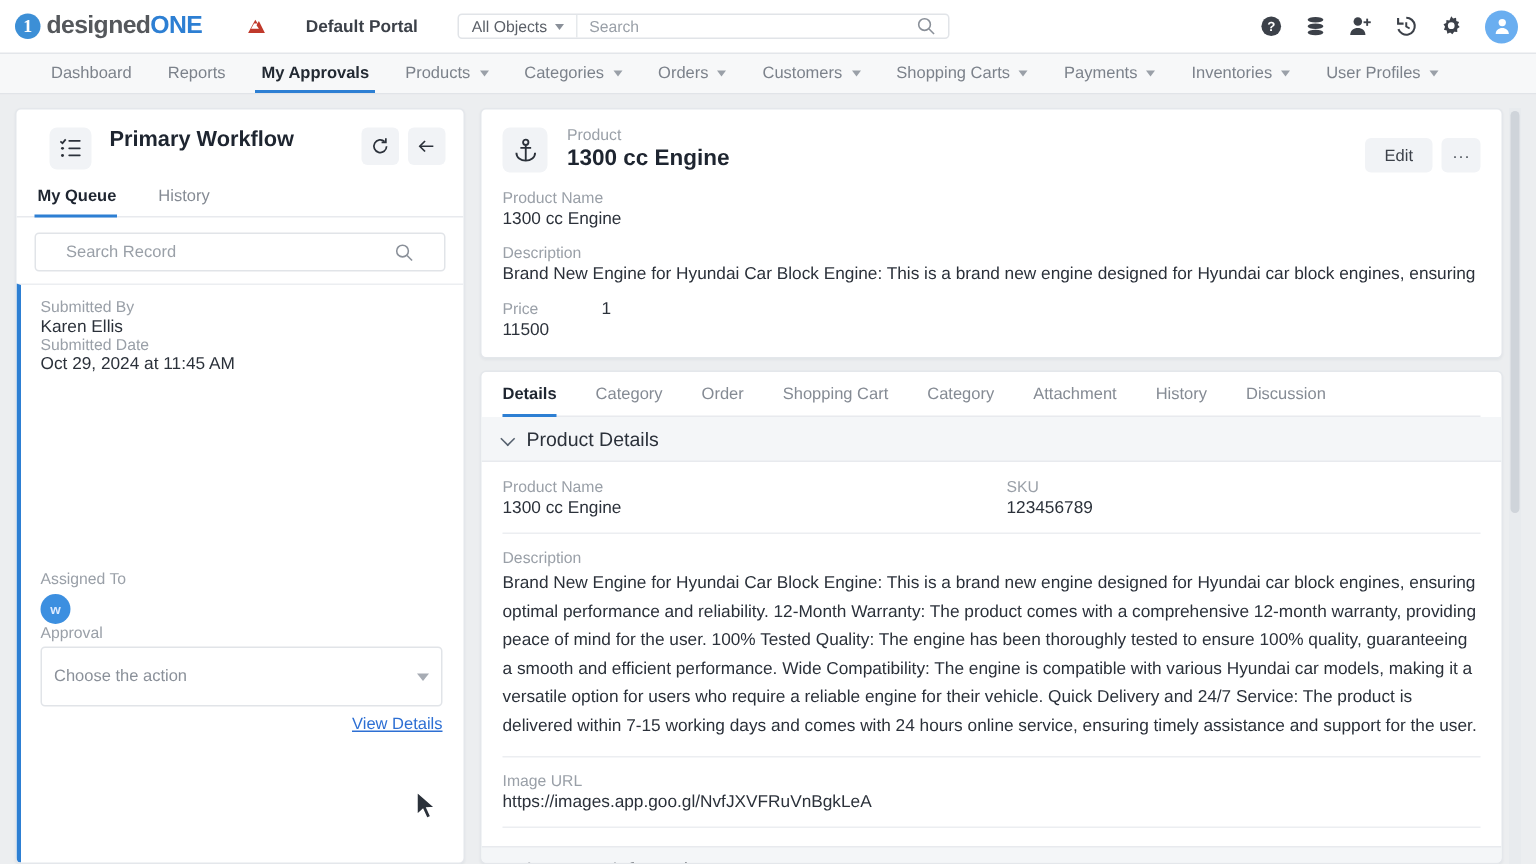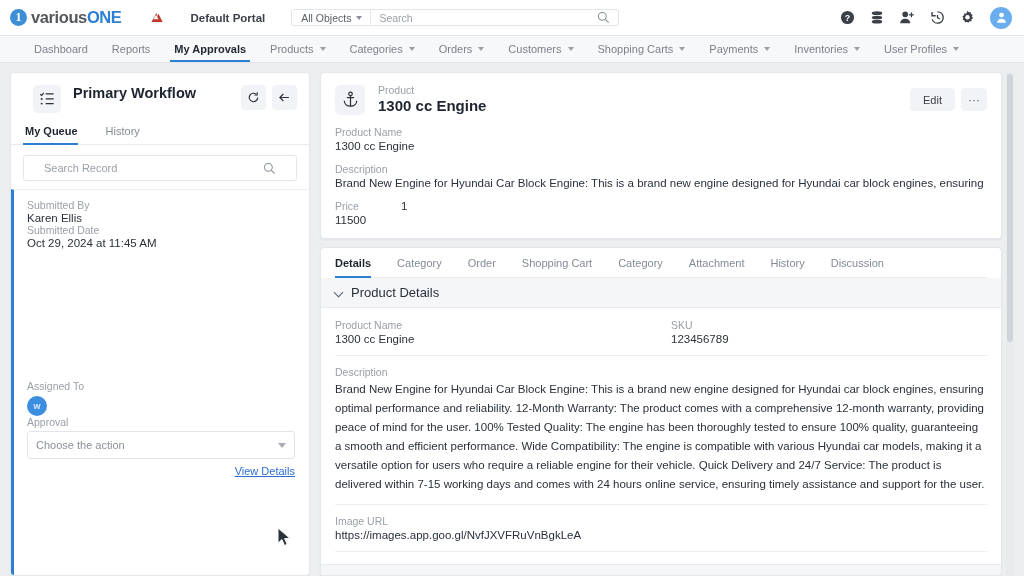--- a/index.html
+++ b/index.html
@@ -115,42 +115,42 @@
   .qcol.right { flex: 0 0 147px; }
   .qlabel { font-size: 10.5px; color: #9aa0a8; margin-bottom: 1px; }
   .qvalue { font-size: 11.5px; color: #2b313a; }
   .qspacer { height: 9px; }
   .qavatar {
     width: 20px; height: 20px; border-radius: 50%; background: #3c8fe0;
     color: #dbeaff; font-size: 9px; display: flex; align-items: center; justify-content: center;
     margin-top: 4px; font-weight: bold;
   }
   .select {
-    margin-top: 3px; height: 28px; border: 1px solid #e1e4e8; border-radius: 3px;
+    margin-top: 3px; height: 40px; border: 1px solid #e1e4e8; border-radius: 3px;
     display: flex; align-items: center; padding: 0 8px; background: #fff; cursor: pointer;
   }
   .select span { font-size: 11px; color: #8a9099; }
   .select .caret2 { margin-left: auto; width: 0; height: 0; border-left: 4.5px solid transparent; border-right: 4.5px solid transparent; border-top: 5px solid #a7acb4; }
   .viewdetails {
     text-align: right; margin-top: 6px; font-size: 11px; color: #2d6fd3;
     text-decoration: underline; cursor: pointer;
   }
   .cursor-arrow { position: absolute; right: 16px; bottom: 26px; pointer-events: none; }
 
   
   .rightpanel {
     flex: 1; min-width: 0; display: flex; flex-direction: column; gap: 8px;
     position: relative; padding-right: 12px;
   }
   .card {
     background: #fff; border: 1px solid #e4e7eb; border-radius: 4px;
     box-shadow: 0 1px 2px rgba(20,30,50,.05);
   }
   .rec-head { padding: 11px 14px 12px 14px; }
-  .rh-top { display: flex; align-items: center; }
+  .rh-top { display: flex; align-items: flex-end; }
   .rh-icon {
     width: 30px; height: 30px; border-radius: 5px; background: #f1f3f6;
     display: flex; align-items: center; justify-content: center; flex: 0 0 30px;
   }
   .rh-meta { margin-left: 13px; }
   .rh-obj { font-size: 10.5px; color: #9aa0a8; line-height: 13px; }
   .rh-name { font-size: 15px; font-weight: bold; color: #1e2530; line-height: 18px; }
   .rh-actions { margin-left: auto; display: flex; gap: 6px; align-items: center; }
   .btn-edit {
     height: 23px; padding: 0 13px; background: #f1f3f6; border: none; border-radius: 4px;
@@ -205,21 +205,21 @@
   .cardclip { overflow: hidden; }
 </style>
 </head>
 <body>
 
 <div class="app">
 
   <div class="topbar">
     <div class="logo">
       <div class="logo-mark">1</div>
-      <div class="logo-text"><span class="a">various</span><span class="b">ONE</span></div>
+      <div class="logo-text"><span class="a">designed</span><span class="b">ONE</span></div>
     </div>
 
     <div class="portal">
       <svg class="portal-icon" viewBox="0 0 20 16">
         <path d="M3 13 L9 2 L11 5 L8 5 L5.5 9.5 L12 9.5 L10 6.5 L12 3 L17 13 Z" fill="#c0392b"></path>
       </svg>
       <span class="portal-name">Default Portal</span>
     </div>
 
     <div class="searchwrap">

